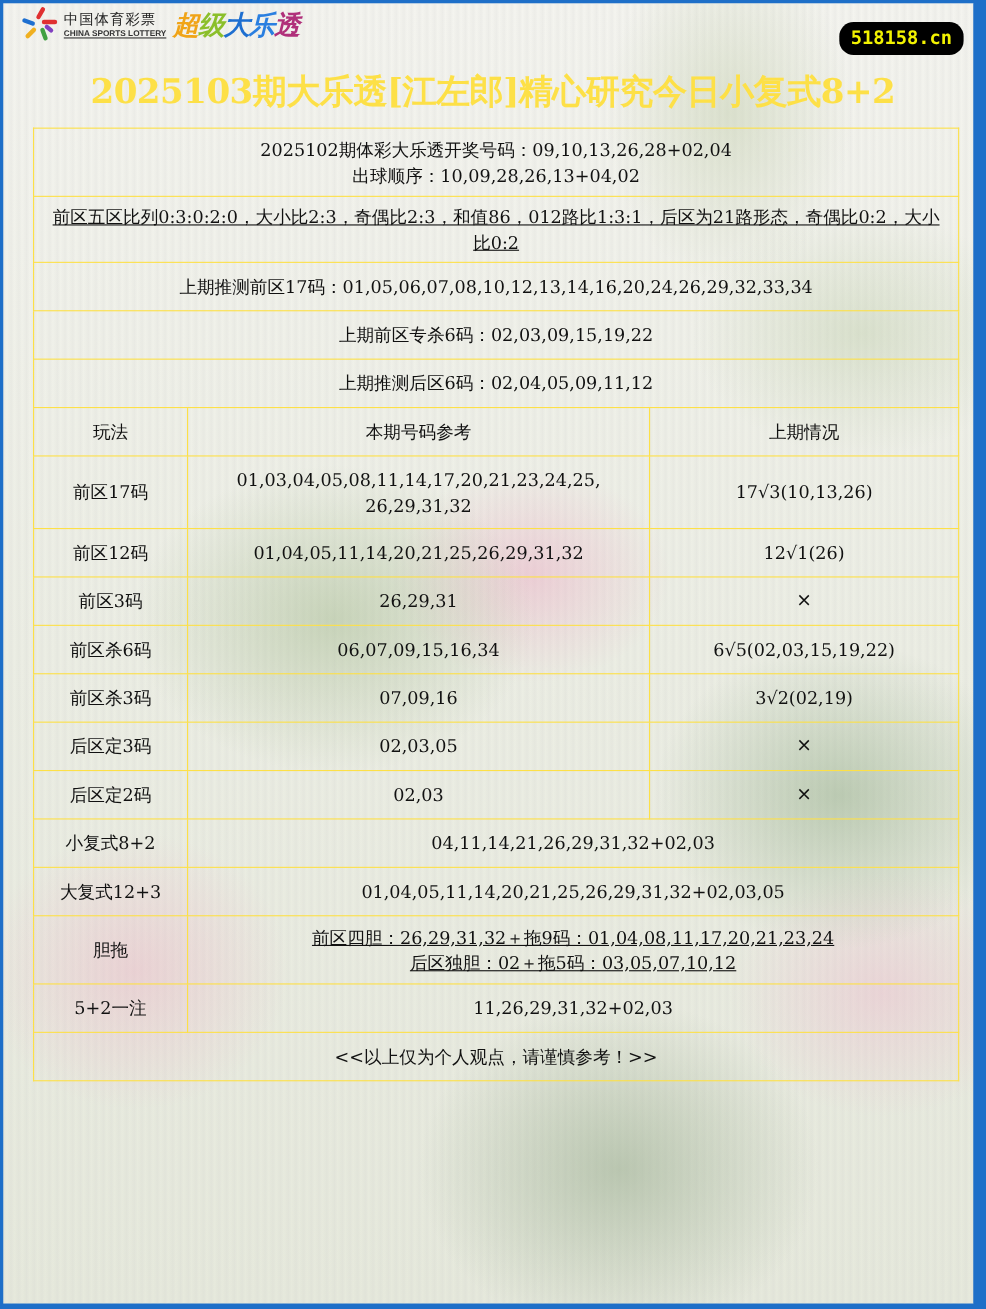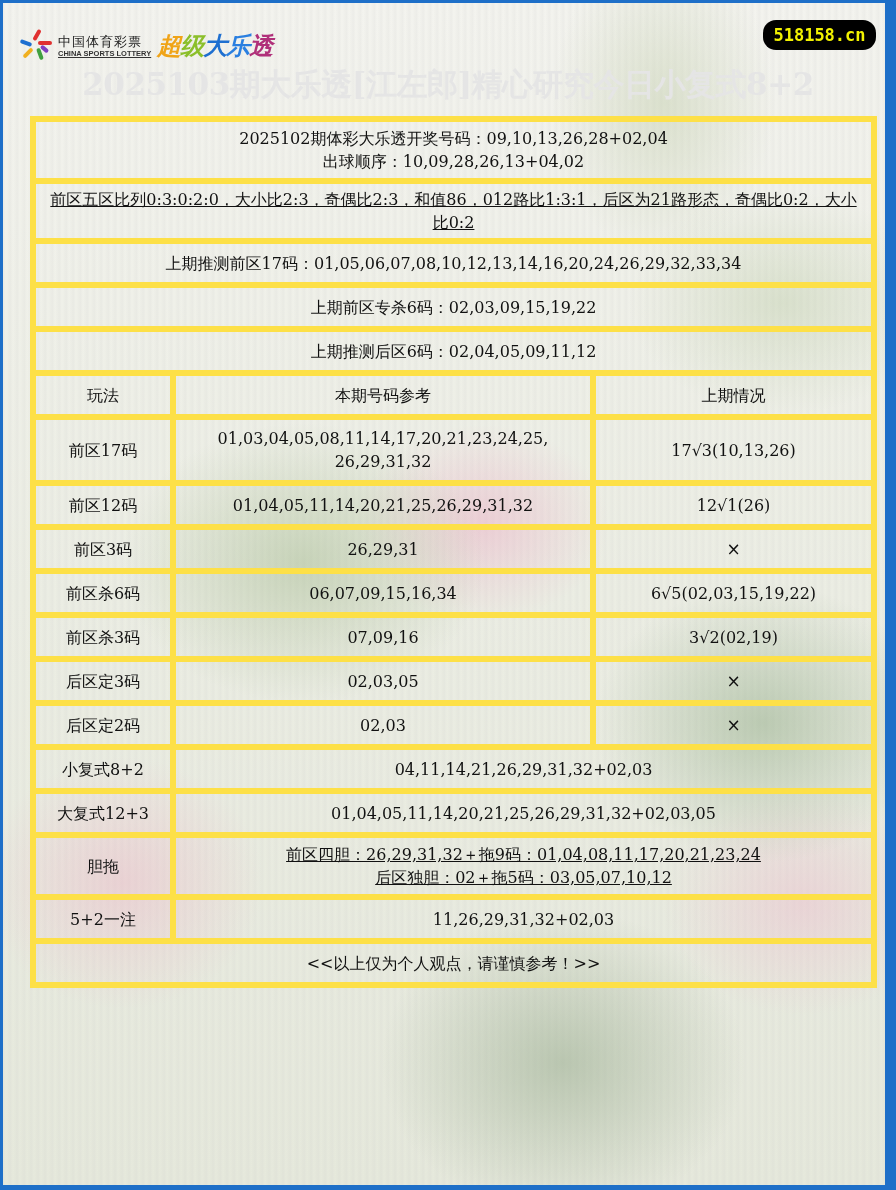--- a/index.html
+++ b/index.html
@@ -18,49 +18,49 @@
       radial-gradient(ellipse 180px 140px at 480px 520px, rgba(235,180,200,0.55), rgba(0,0,0,0) 70%),
       radial-gradient(ellipse 240px 200px at 760px 720px, rgba(150,175,140,0.55), rgba(0,0,0,0) 70%),
       radial-gradient(ellipse 200px 180px at 120px 880px, rgba(235,185,200,0.5), rgba(0,0,0,0) 70%),
       radial-gradient(ellipse 260px 220px at 560px 1060px, rgba(150,170,140,0.55), rgba(0,0,0,0) 70%),
       radial-gradient(ellipse 200px 160px at 800px 900px, rgba(235,190,205,0.5), rgba(0,0,0,0) 70%),
       repeating-linear-gradient(90deg, rgba(200,200,200,0.18) 0px, rgba(255,255,255,0) 3px, rgba(190,190,190,0.12) 7px),
       linear-gradient(180deg, #f4f4ef 0%, #eceee4 50%, #e6e9dc 100%);
     border-right: 4px solid #1e6fc8;
   }
   .logo {
-    position: absolute; left: 20px; top: 31px; height: 30px;
+    position: absolute; left: 20px; top: 8px; height: 30px;
     display: flex; align-items: center;
   }
   .logo-star { width: 34px; height: 30px; position: relative; }
   .logo-star span { position: absolute; width: 12px; height: 4px; border-radius: 2px; }
   .logo-cn { margin-left: 4px; display: flex; flex-direction: column; }
   .logo-cn .cn { font-family: "DejaVu Sans", sans-serif; font-size: 13px; color: #222; letter-spacing: 1px; line-height: 15px; }
   .logo-cn .en { font-family: "Liberation Sans", sans-serif; font-weight: bold; font-size: 7.5px; color: #333; line-height: 9px; text-decoration: underline; }
   .logo-brand {
     margin-left: 6px; font-family: "DejaVu Sans", sans-serif; font-weight: bold; font-style: italic;
     font-size: 24px; letter-spacing: -1px; display: flex;
   }
   .site-badge {
     position: absolute; left: 763px; top: 20px; width: 113px; height: 30px;
     background: #000; color: #f2f200; font-family: "DejaVu Sans Mono", "Liberation Mono", monospace;
     font-size: 17px; font-weight: bold; display: flex; align-items: center; justify-content: center; border-radius: 13px;
   }
   .page-title {
     position: absolute; left: 0; top: 62px; width: 896px; text-align: center;
-    font-family: "DejaVu Serif", "Liberation Serif", serif; font-size: 31px; color: #e5e5e5;
+    font-family: "DejaVu Serif", "Liberation Serif", serif; font-size: 31px; color: #fde047;
     line-height: 44px; white-space: nowrap; letter-spacing: -0.5px;
   }
   table.main {
     position: absolute; left: 30px; top: 116px; width: 841px;
     border-collapse: collapse; table-layout: fixed;
     font-family: "DejaVu Serif", "Liberation Serif", serif; font-size: 16px; color: #111;
   }
   table.main td {
-    border: 6px solid #fde047; text-align: center; vertical-align: middle;
+    border: 1px solid #fde047; text-align: center; vertical-align: middle;
     line-height: 23px; padding: 0 12px;
   }
   .left { text-align: right; text-decoration: underline; }
   .cross { font-family: "DejaVu Sans", sans-serif; font-size: 17px; }
 </style>
 </head>
 <body>
 
 <div class="frame"></div>
 

